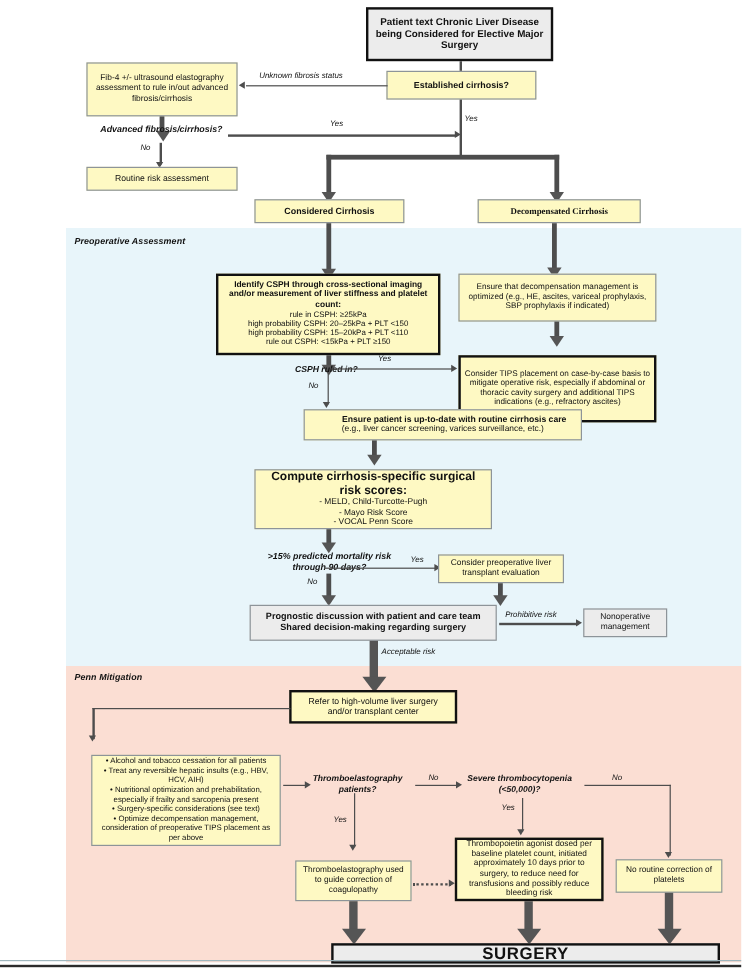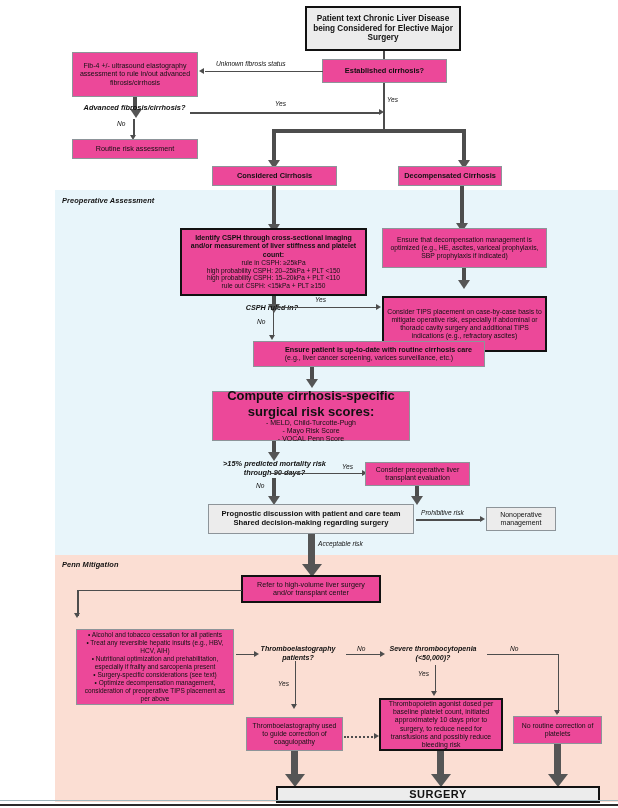--- a/index.html
+++ b/index.html
@@ -10,21 +10,21 @@
   .band{position:absolute;}
   #band-preop{left:55px;top:190px;width:563px;height:365px;background:#e8f5fa;}
   #band-risk{left:55px;top:555px;width:563px;height:247px;background:#fbded3;}
   #bottom-rule{position:absolute;left:0;top:804px;width:618px;height:2px;background:#2b2b2b;}
   #bottom-rule2{position:absolute;left:0;top:800px;width:618px;height:1px;background:#9fb6bd;}
 
   .band-label{position:absolute;font-style:italic;font-weight:bold;font-size:7.4px;color:#111;letter-spacing:.1px;}
 
   
   .box{position:absolute;box-sizing:border-box;display:flex;align-items:center;justify-content:center;
-       text-align:center;background:#ec4899;border:1px solid #8d9499;color:#111;line-height:1.18;}
+       text-align:center;background:#fef9c3;border:1px solid #8d9499;color:#111;line-height:1.18;}
   .box.thin{border:1px solid #8d9499;}
   .box.thick{border:2px solid #111;}
   .box.grey{background:#ececec;}
   .box .ln{display:block;}
   .bx-inner{padding:2px 3px;width:100%;}
 
   
   .decision{position:absolute;text-align:center;font-style:italic;font-weight:bold;font-size:7.4px;color:#111;line-height:1.25;}
 
   
@@ -99,21 +99,21 @@
 
   <div class="thickln-h" style="left:272px;top:129px;width:194px;"></div>
   <div class="thickln-v" style="left:272px;top:129px;height:33px;"></div>
   <div class="thickln-v" style="left:462px;top:129px;height:33px;"></div>
   <div class="ah ah-d-big" style="left:267.5px;top:160px;"></div>
   <div class="ah ah-d-big" style="left:457.5px;top:160px;"></div>
 
   <div class="box thin" style="left:212px;top:166px;width:125px;height:20px;font-size:7.4px;font-weight:bold;">
     <span class="bx-inner">Considered Cirrhosis</span>
   </div>
-  <div class="box thin" style="left:398px;top:166px;width:104px;height:20px;font-size:7.4px;font-weight:bold;">
+  <div class="box thin" style="left:398px;top:166px;width:136px;height:20px;font-size:7.4px;font-weight:bold;font-family:Liberation Serif, serif;">
     <span class="bx-inner">Decompensated Cirrhosis</span>
   </div>
 
   <div class="thickln-v" style="left:272px;top:186px;height:41px;"></div>
   <div class="ah ah-d-big" style="left:267.5px;top:224px;"></div>
   <div class="thickln-v" style="left:460px;top:186px;height:40px;"></div>
   <div class="ah ah-d-big" style="left:455.5px;top:223px;"></div>
 
   <div class="box thick" style="left:180px;top:228px;width:187px;height:68px;font-size:6.6px;flex-direction:column;justify-content:center;">
     <div style="padding:0 3px;">
@@ -155,21 +155,21 @@
       <div style="font-weight:bold;font-size:7.2px;padding-left:19px;">Ensure patient is up-to-date with routine cirrhosis care</div>
       <div>(e.g., liver cancer screening, varices surveillance, etc.)</div>
     </div>
   </div>
 
   <div class="thickln-v" style="left:310px;top:367px;height:14px;"></div>
   <div class="ah ah-d-big" style="left:305.5px;top:379px;"></div>
 
   <div class="box thin" style="left:212px;top:391px;width:198px;height:50px;font-size:7px;flex-direction:column;">
     <div style="padding:0 3px;">
-      <div style="font-weight:bold;font-size:13px;">Compute cirrhosis-specific surgical risk scores:</div>
+      <div style="font-weight:bold;font-size:10px;">Compute cirrhosis-specific surgical risk scores:</div>
       <div>- MELD, Child-Turcotte-Pugh</div>
       <div>- Mayo Risk Score</div>
       <div>- VOCAL Penn Score</div>
     </div>
   </div>
 
   <div class="thickln-v" style="left:272px;top:441px;height:13px;"></div>
   <div class="ah ah-d-big" style="left:267.5px;top:452px;"></div>
 
   <div class="decision" style="left:212px;top:459px;width:125px;">
@@ -273,19 +273,19 @@
 
   <div class="bigln-v" style="left:291px;top:751px;height:25px;"></div>
   <div class="ah ah-d-huge" style="left:284.5px;top:774px;"></div>
 
   <div class="bigln-v" style="left:437px;top:751px;height:25px;"></div>
   <div class="ah ah-d-huge" style="left:430.5px;top:774px;"></div>
 
   <div class="bigln-v" style="left:554px;top:744px;height:32px;"></div>
   <div class="ah ah-d-huge" style="left:547.5px;top:774px;"></div>
 
-  <div class="box thick grey" style="left:276px;top:786px;width:324px;height:17px;font-size:11px;font-weight:bold;letter-spacing:.5px;">
+  <div class="box thick grey" style="left:276px;top:786px;width:324px;height:17px;font-size:14px;font-weight:bold;letter-spacing:.5px;">
     <span class="bx-inner">SURGERY</span>
   </div>
 
   <div id="bottom-rule2"></div>
   <div id="bottom-rule"></div>
 </div>
 
 </body></html>

